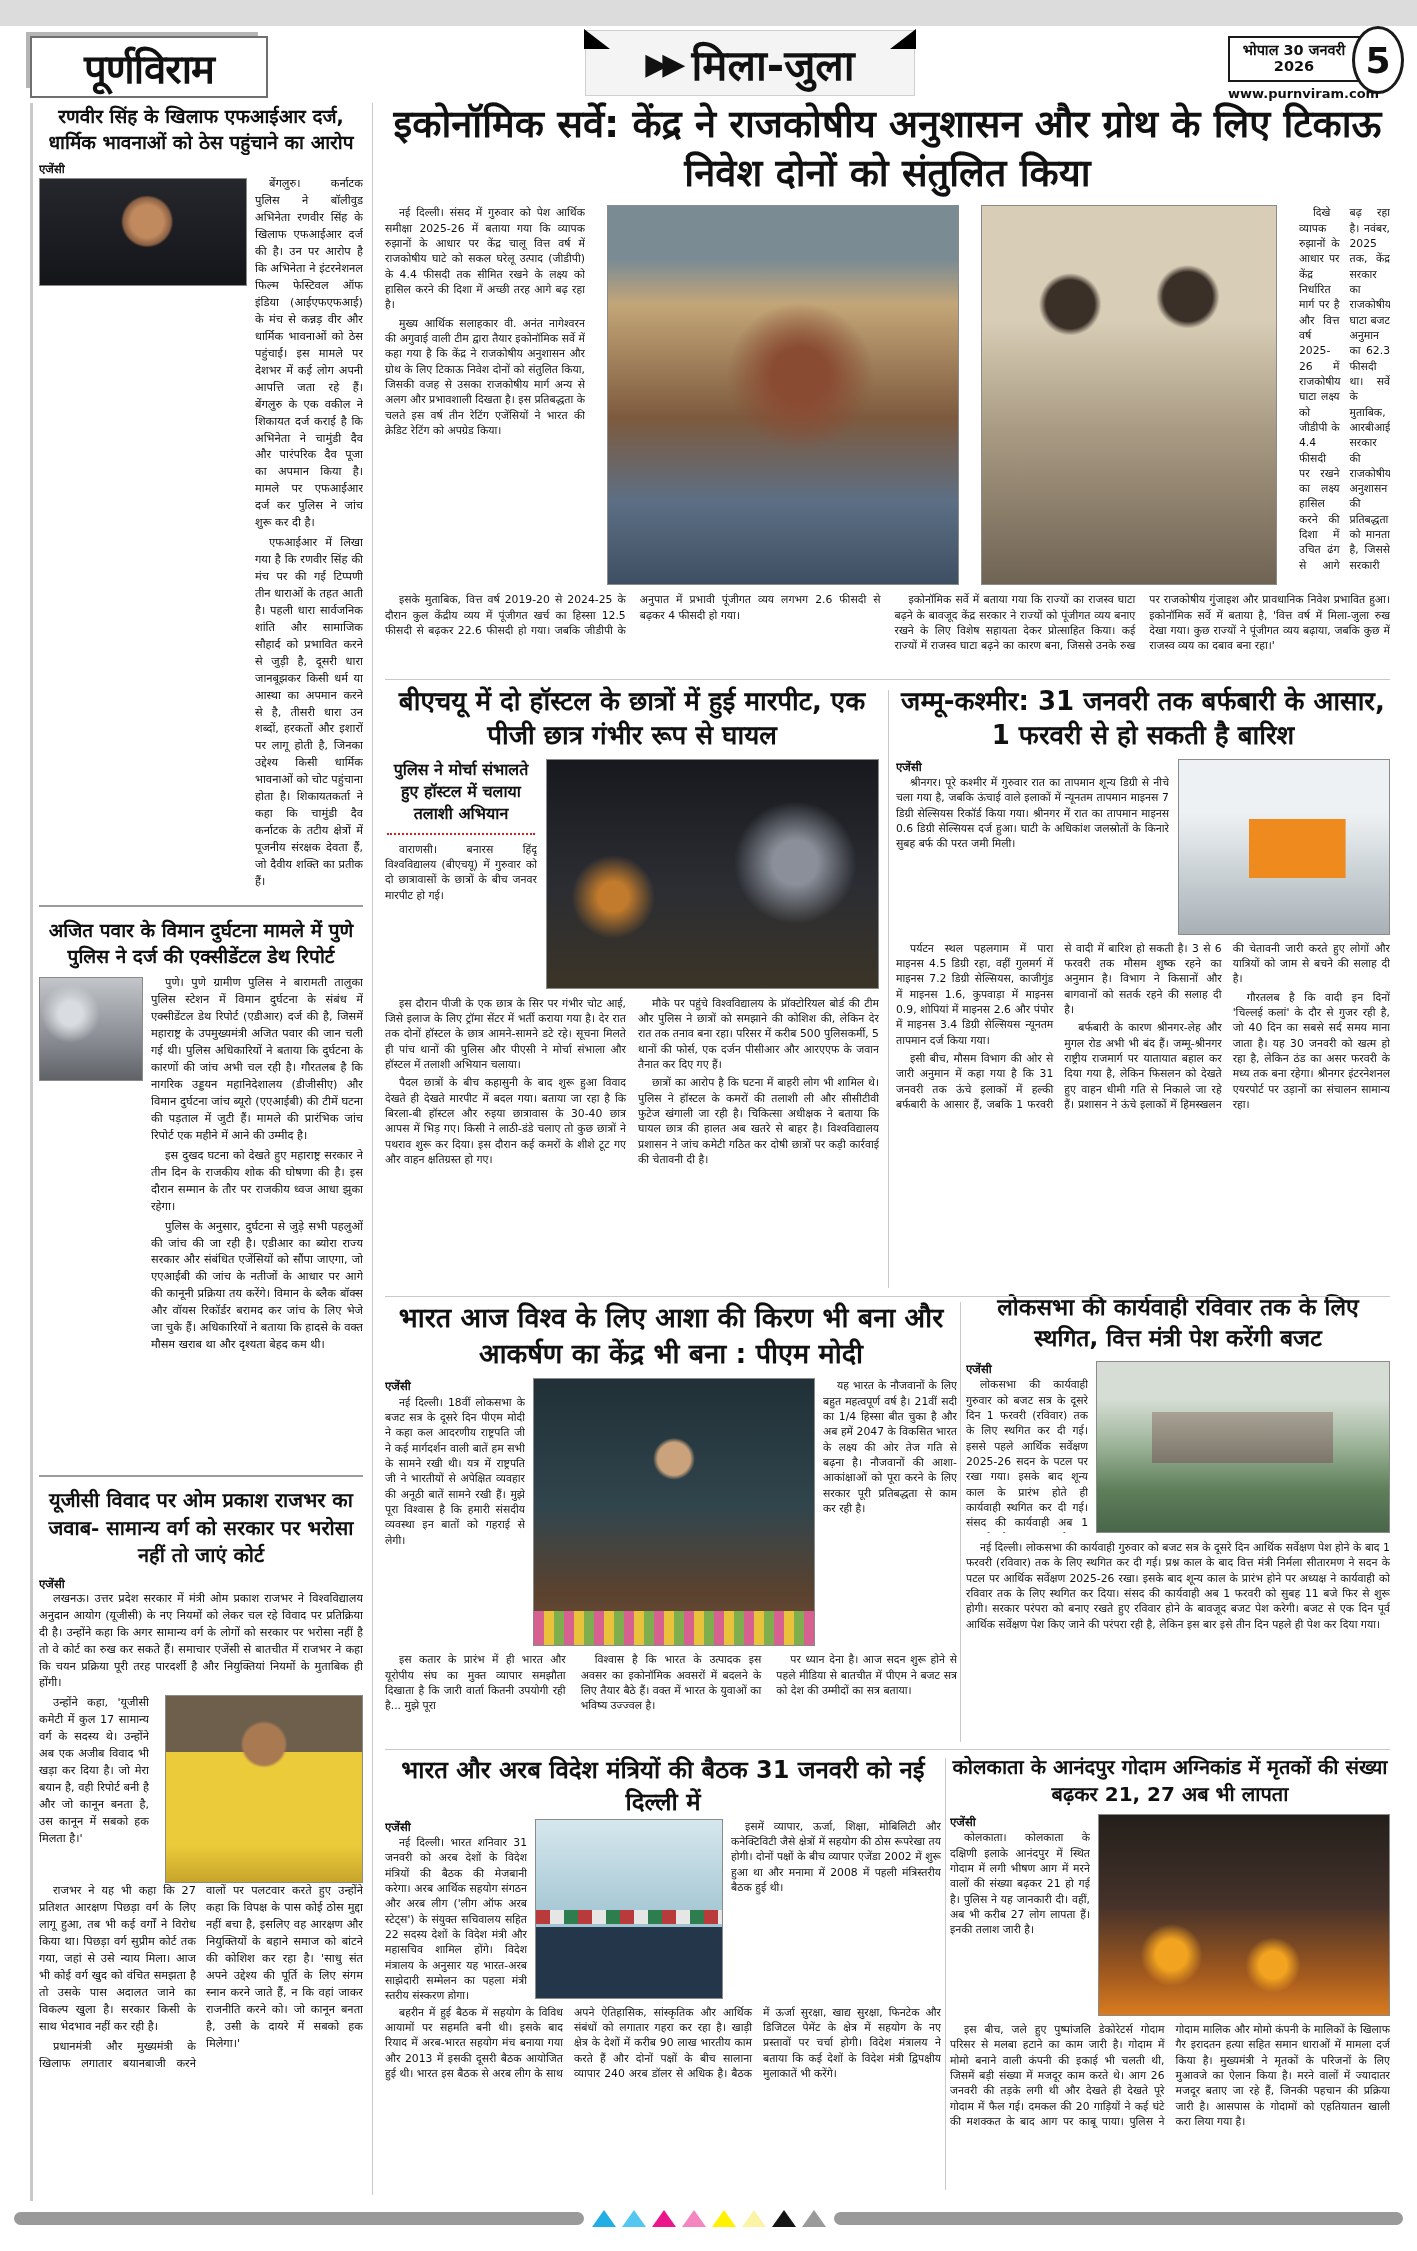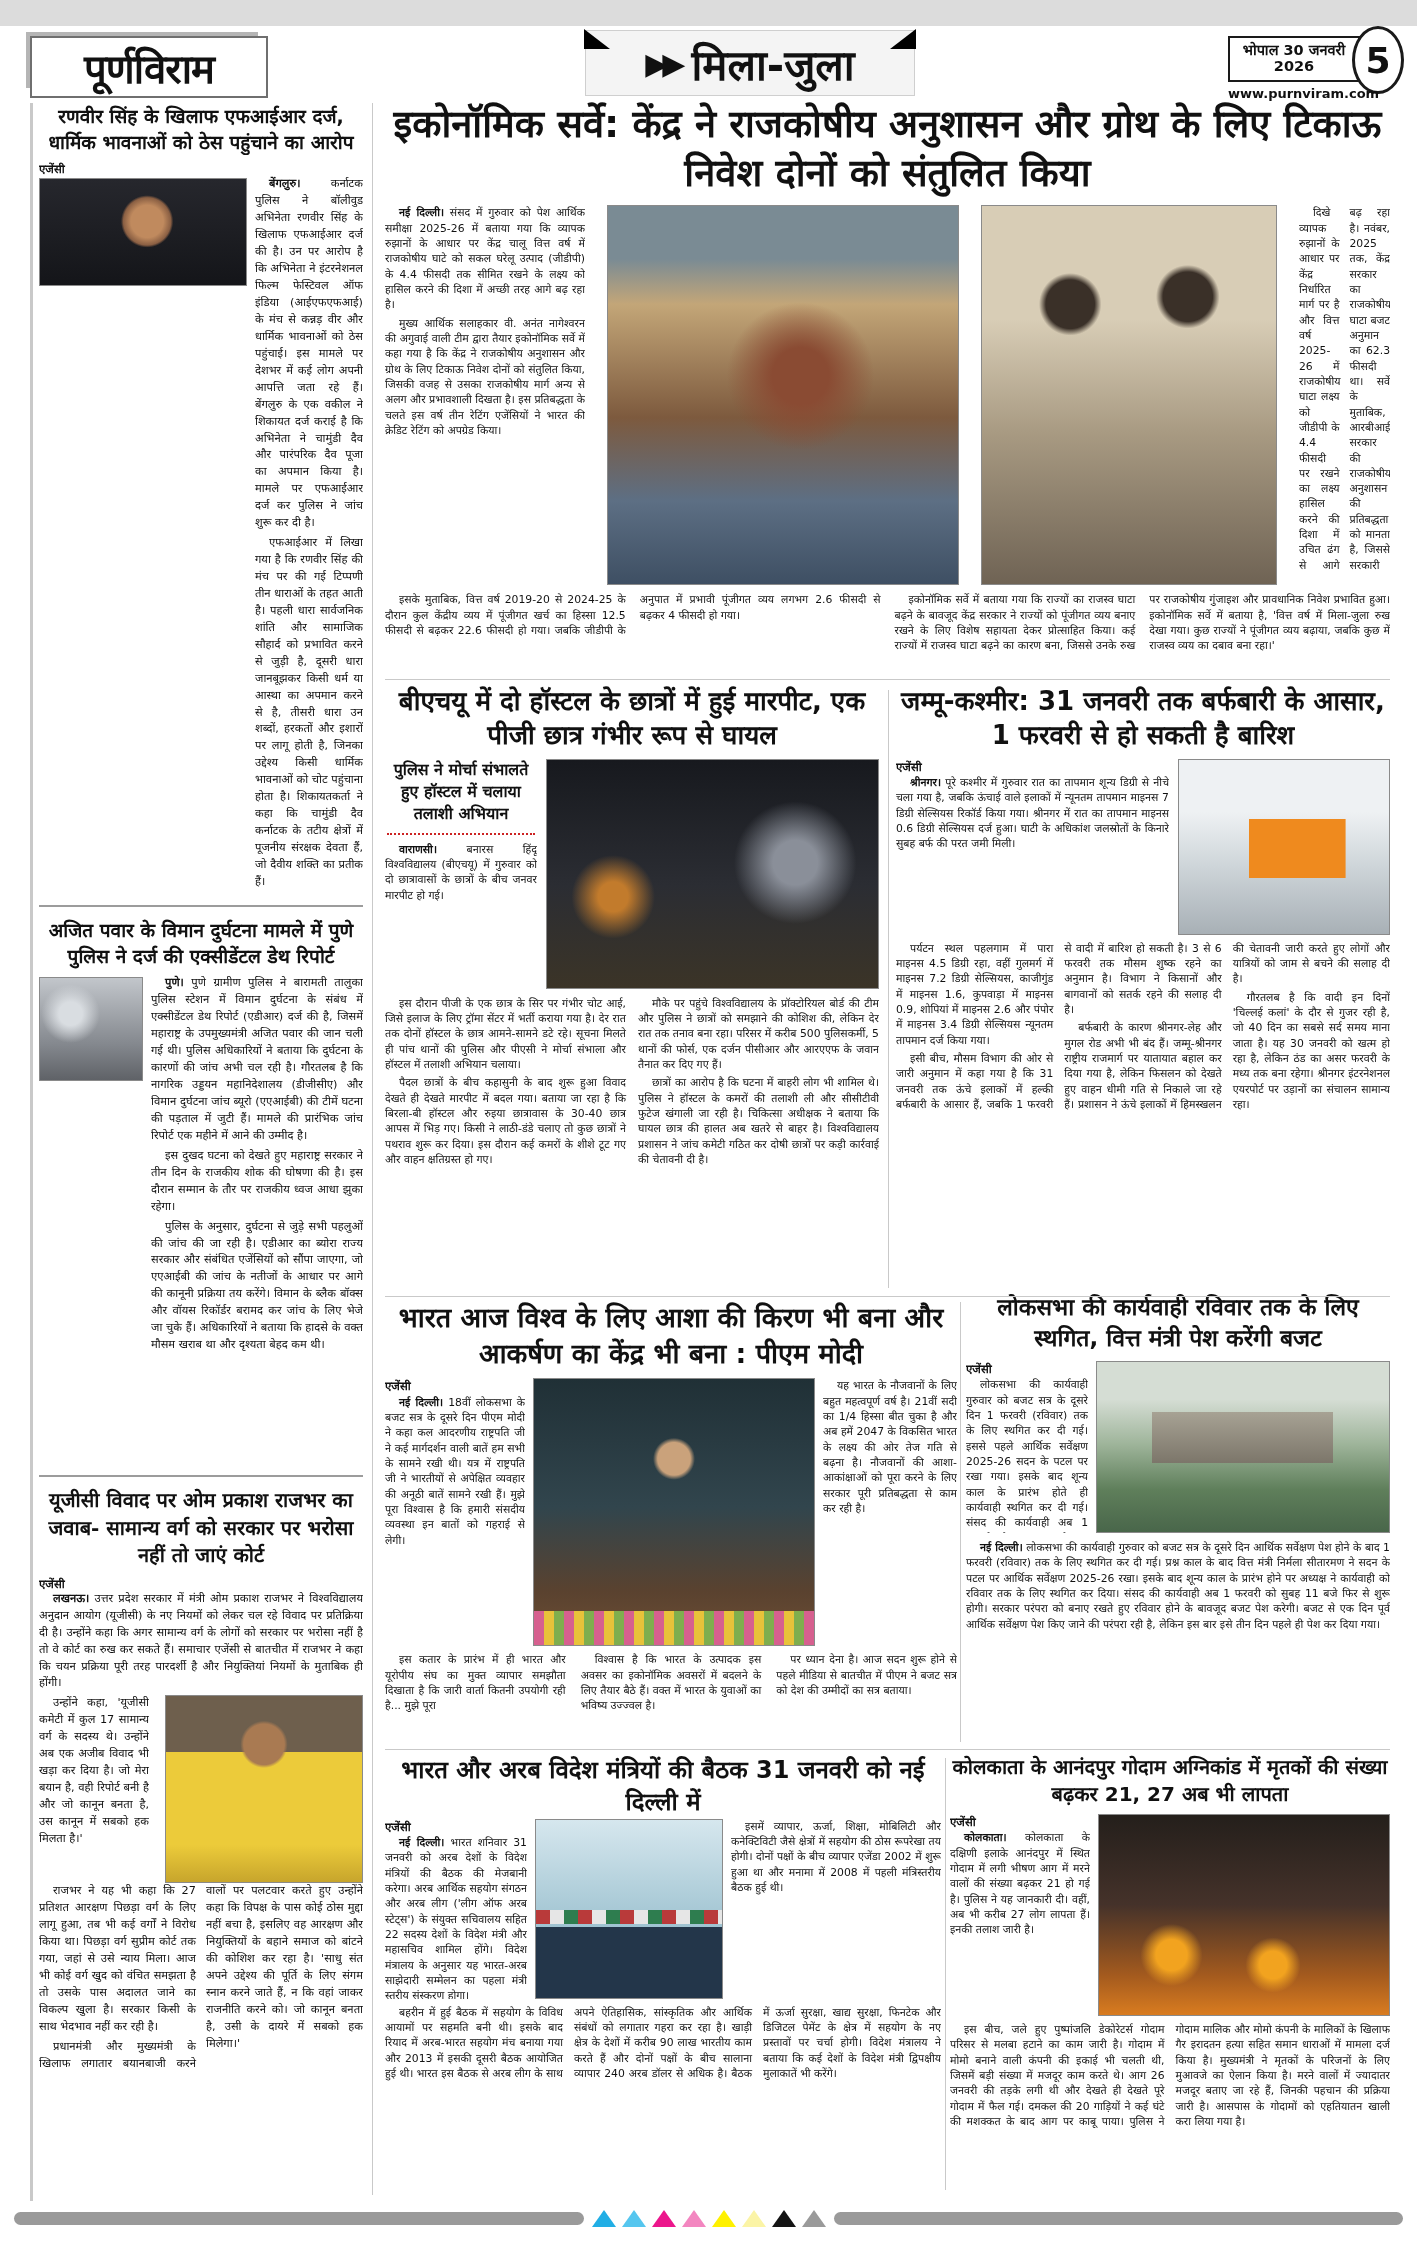--- a/index.html
+++ b/index.html
@@ -22,21 +22,21 @@
   .date-box{position:absolute;left:1228px;top:36px;width:132px;height:46px;border:2px solid #1a1a1a;background:#fff;
     display:flex;align-items:center;justify-content:center;text-align:center;font-size:14.5px;font-weight:800;line-height:1.1;padding:2px}
   .page-circle{position:absolute;left:1352px;top:26px;width:52px;height:68px;border:3px solid #1a1a1a;border-radius:50%;
     background:#fff;display:flex;align-items:center;justify-content:center;font-size:36px;font-weight:800}
   .website{position:absolute;left:1228px;top:86px;width:140px;text-align:center;font-size:13px;font-weight:800}
 
   
   .bt{font-size:10.8px;line-height:1.42;text-align:justify;overflow:hidden}
   .bt p{margin-bottom:3px;text-indent:14px}
   .agency{font-weight:800;font-size:11.5px;display:block;text-indent:0}
-  b.dl{font-weight:700}
+  b.dl{font-weight:400}
   h1,h2,h3{text-align:center;font-weight:800;overflow:hidden}
 
   
   .rail{position:absolute;left:30px;top:103px;width:333px;height:2098px;overflow:hidden;border-left:3px solid #c9c9c9;padding-left:6px}
   .railart{overflow:hidden;position:relative}
   .railart h3{font-size:19px;line-height:1.38;margin-bottom:6px}
   .railart .bt{font-size:11.3px;line-height:1.5}
   .rsep{border-top:2px solid #9c9c9c;margin:10px 0 10px 0}
   .fig-ranveer{float:left;width:208px;height:108px;margin:2px 8px 3px 0}
   .fig-crash{float:left;width:104px;height:104px;margin:2px 8px 3px 0}

